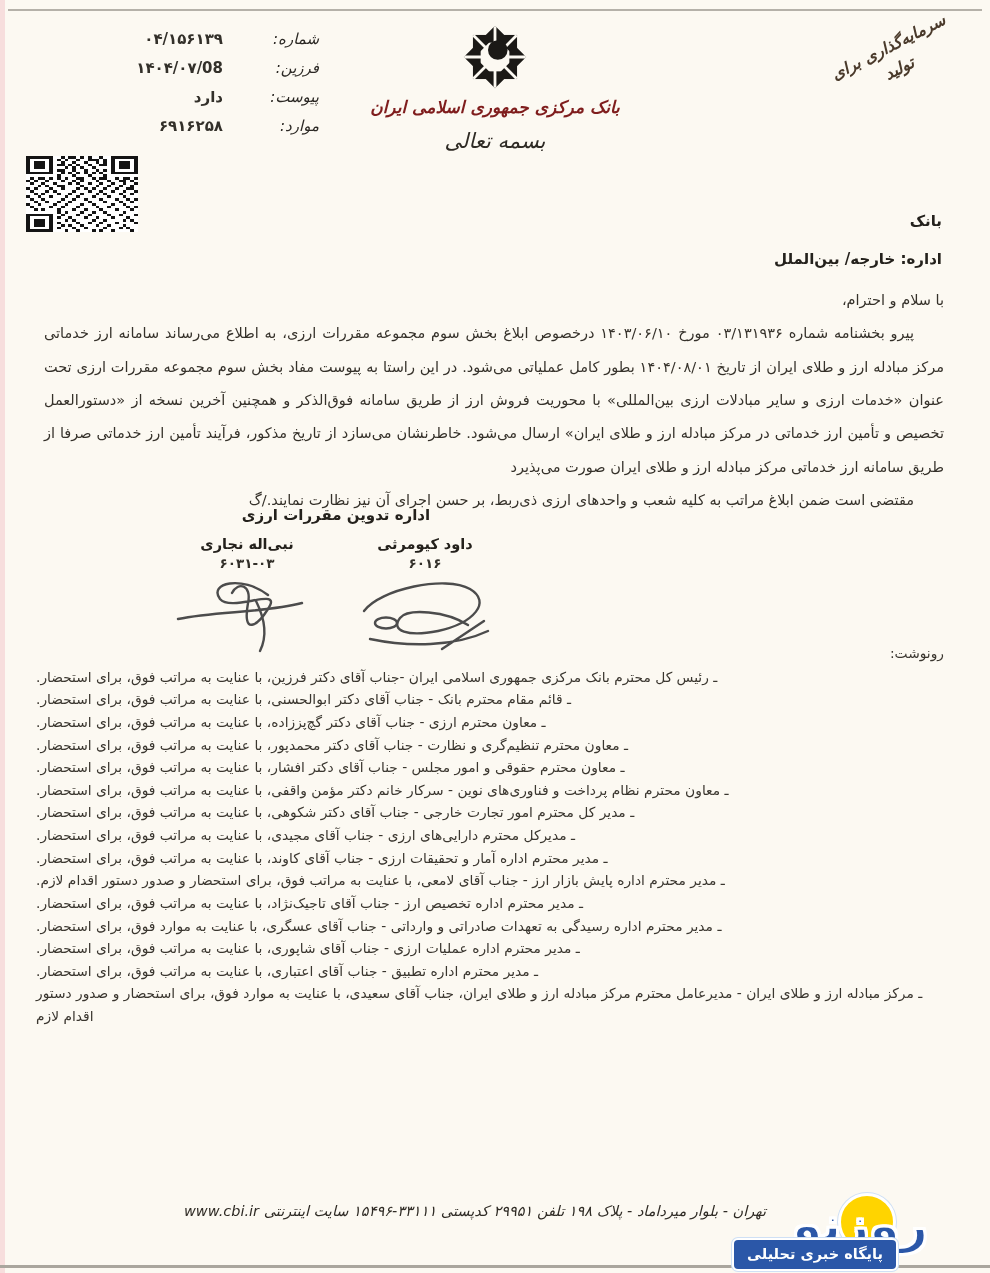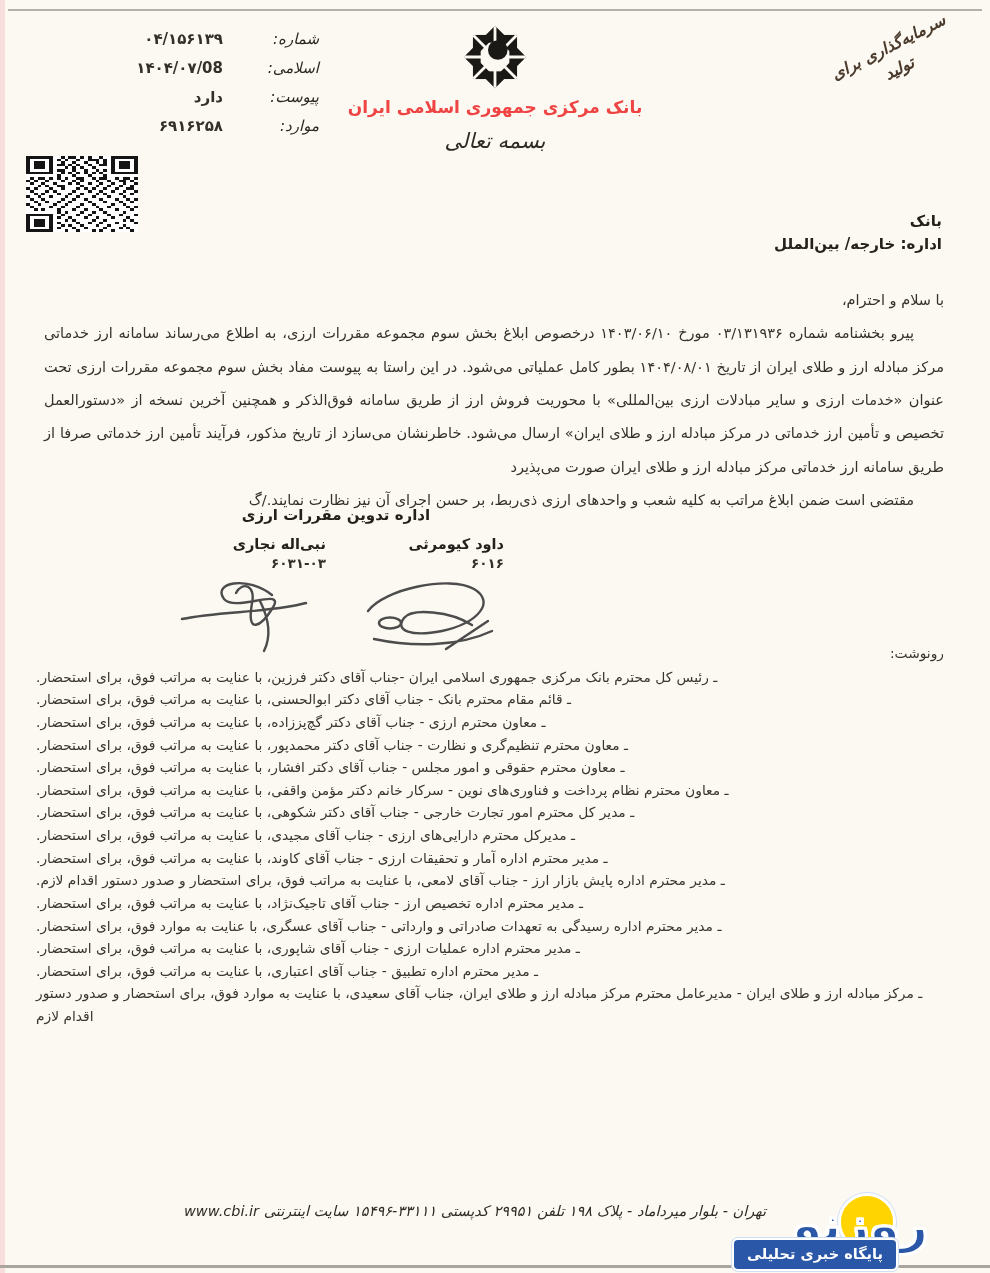--- a/index.html
+++ b/index.html
@@ -16,41 +16,41 @@
   .meta{position:absolute;top:30px;left:14px;width:305px;direction:rtl;}
   .meta-row{display:flex;align-items:baseline;margin-bottom:11px;}
   .meta-label{width:70px;font-style:italic;font-size:15px;color:#2c2925;flex:0 0 auto;}
   .meta-value{font-weight:bold;font-size:15px;letter-spacing:1.5px;margin-right:26px;white-space:nowrap;}
   .qr{position:absolute;top:156px;left:26px;width:112px;height:76px;}
   .qr svg{width:100%;height:100%;}
 
   
   .center-head{position:absolute;top:22px;left:330px;width:330px;text-align:center;}
   .emblem svg{width:74px;height:70px;}
-  .bank-name{font-size:17px;font-weight:bold;color:#ef4444;margin-top:1px;}
+  .bank-name{font-size:17px;font-weight:bold;font-style:italic;color:#7f1d1d;margin-top:1px;}
   .bismillah{font-size:21px;font-style:italic;color:#2e2a24;margin-top:12px;}
 
   
   .slogan{
     position:absolute;top:34px;right:26px;width:140px;
     transform:rotate(-27deg);text-align:center;
     font-style:italic;font-weight:bold;font-size:16px;line-height:1.5;color:#4a3a2b;
   }
 
   .recipient{position:absolute;top:212px;right:48px;font-weight:bold;font-size:15px;color:#24211c;}
-  .recipient-line2{margin-top:5px;}
+  .recipient-line2{margin-top:20px;}
 
   .letter-body{position:absolute;top:284px;right:46px;left:44px;font-size:14.5px;line-height:2.3;text-align:justify;color:#35312a;}
   .para-indent{text-indent:30px;}
 
   
   .sig{position:absolute;top:506px;left:168px;width:336px;text-align:center;}
   .sig-title{font-weight:bold;font-size:15px;color:#24211c;}
   .sig-row{display:flex;justify-content:space-between;margin-top:12px;}
-  .signer{width:158px;text-align:right;}
+  .signer{width:158px;text-align:center;}
   .signer-name{font-weight:bold;font-size:14.5px;color:#24211c;}
   .signer-code{font-weight:bold;font-size:13.5px;letter-spacing:1px;margin-top:3px;}
   .sig-scribble{margin-top:2px;height:80px;}
   .sig-scribble svg{width:150px;height:80px;}
 
   
   .cc{position:absolute;top:642px;right:46px;left:36px;font-size:13.8px;line-height:1.64;color:#3a362f;}
   .cc-title{margin-bottom:1px;}
   .cc-item{padding-right:20px;text-align:left;}
 
@@ -82,21 +82,21 @@
   <div class="edge-left"></div>
   <div class="rule-top"></div>
   <div class="rule-bottom"></div>
 
   <div class="meta">
     <div class="meta-row">
       <span class="meta-label">شماره:</span>
       <span class="meta-value">۰۴/۱۵۶۱۳۹</span>
     </div>
     <div class="meta-row">
-      <span class="meta-label">اسلامی:</span>
+      <span class="meta-label">فرزین:</span>
       <span class="meta-value">۱۴۰۴/۰۷/08</span>
     </div>
     <div class="meta-row">
       <span class="meta-label">پیوست:</span>
       <span class="meta-value">دارد</span>
     </div>
     <div class="meta-row">
       <span class="meta-label">موارد:</span>
       <span class="meta-value">۶۹۱۶۲۵۸</span>
     </div>

